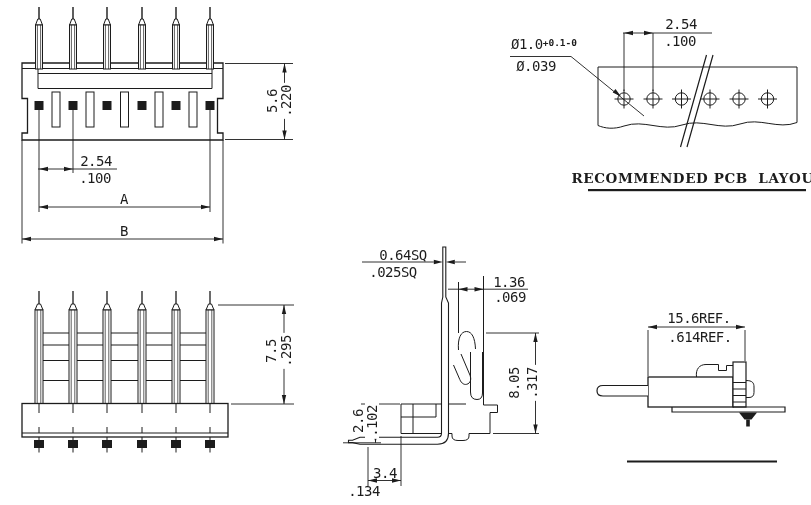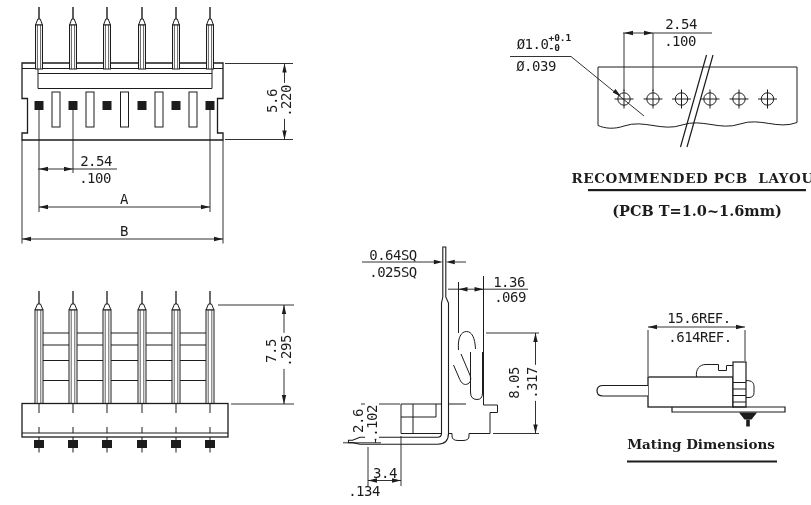--- a/index.html
+++ b/index.html
@@ -8,21 +8,21 @@
   svg{position:absolute;left:0;top:0;}
   .t{position:absolute;transform:translate(-50%,-50%);font-size:14px;
      letter-spacing:-0.5px;white-space:pre;line-height:1;z-index:2;}
   .rt{transform:translate(-50%,-50%) rotate(-90deg);}
   .bg{background:#fff;padding:0 2px;}
   .ser{font-family:"DejaVu Serif",serif;font-weight:bold;letter-spacing:0;}
   .title{font-size:13.5px;letter-spacing:0.6px;}
   .note{font-size:14.5px;}
   .cap{font-size:13.5px;}
   .dia{display:flex;align-items:center;}
-  .tol{display:inline-flex;flex-direction:column;font-size:9.5px;font-weight:bold;
+  .tol{display:inline-flex;flex-direction:row;font-size:9.5px;font-weight:bold;
        line-height:1.05;letter-spacing:0;margin-top:-2px;}
 </style>
 </head>
 <body>
 
 <div class="wrap">
 
 <svg width="811" height="505" viewBox="0 0 811 505">
   <g stroke="#1c1c1c" stroke-width="1" fill="none">
 
@@ -208,21 +208,21 @@
 <div class="t" style="left:96px;top:161px">2.54</div>
 <div class="t" style="left:95px;top:178px">.100</div>
 <div class="t" style="left:124px;top:199px">A</div>
 <div class="t" style="left:124px;top:231px">B</div>
 <div class="t rt" style="left:272px;top:101px">5.6</div>
 <div class="t rt bg" style="left:286px;top:101px">.220</div>
 
 <div class="t rt" style="left:271px;top:351px">7.5</div>
 <div class="t rt bg" style="left:286px;top:351px">.295</div>
 
-<div class="t" style="left:393px;top:255px">0.64SQ</div>
+<div class="t" style="left:403px;top:255px">0.64SQ</div>
 <div class="t" style="left:393px;top:272px">.025SQ</div>
 <div class="t" style="left:509px;top:282px">1.36</div>
 <div class="t" style="left:510px;top:297px">.069</div>
 <div class="t rt" style="left:514px;top:383px">8.05</div>
 <div class="t rt bg" style="left:532px;top:383px">.317</div>
 <div class="t rt" style="left:358px;top:421px">2.6</div>
 <div class="t rt bg" style="left:372px;top:421px">.102</div>
 <div class="t" style="left:385px;top:473px">3.4</div>
 <div class="t" style="left:364px;top:491px">.134</div>
 
@@ -230,19 +230,17 @@
   <span>Ø1.0</span>
   <span class="tol">
     <span>+0.1</span>
     <span>-0</span>
   </span>
 </div>
 <div class="t" style="left:536px;top:66px">Ø.039</div>
 <div class="t" style="left:681px;top:24px">2.54</div>
 <div class="t" style="left:680px;top:41px">.100</div>
 <div class="t ser title" style="left:698px;top:179px">RECOMMENDED PCB  LAYOUT</div>
-<div class="t ser note" style="left:697px;top:211px">(PCB T=1.0~1.6mm)</div>
 
 <div class="t" style="left:699px;top:318px">15.6REF.</div>
 <div class="t" style="left:700px;top:337px">.614REF.</div>
-<div class="t ser cap" style="left:701px;top:445px">Mating Dimensions</div>
 
 </div>
 
 </body></html>

